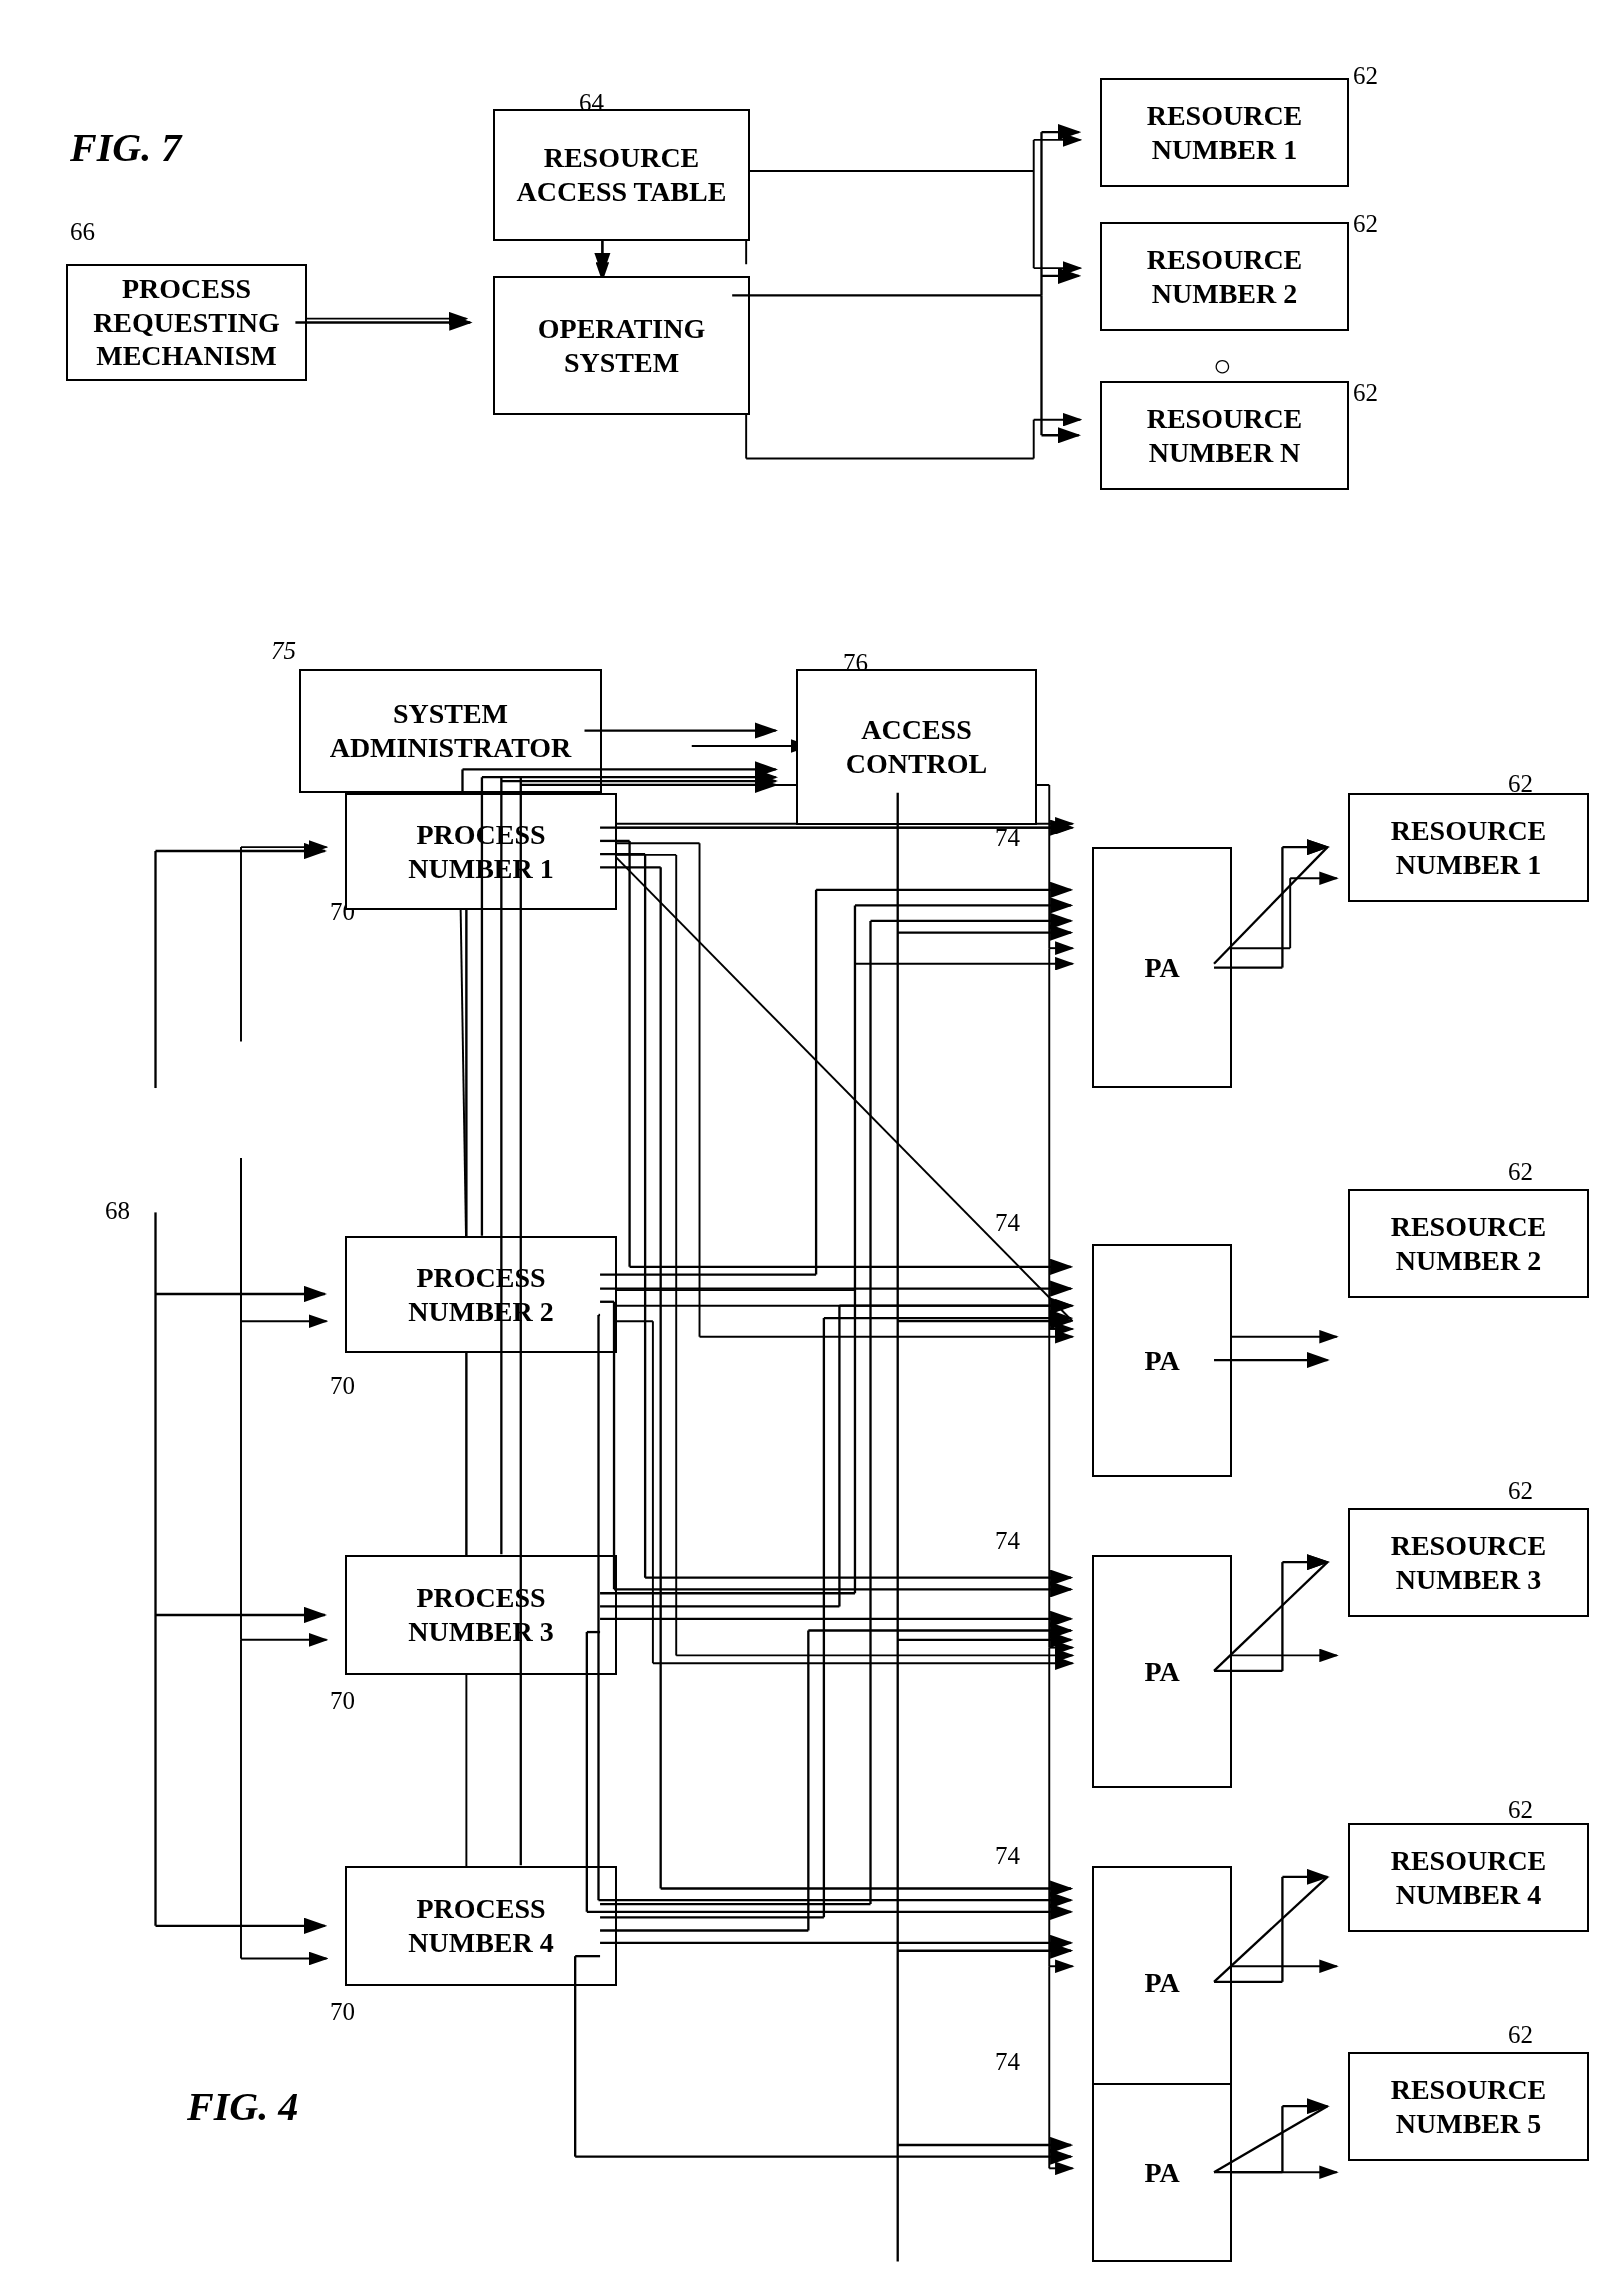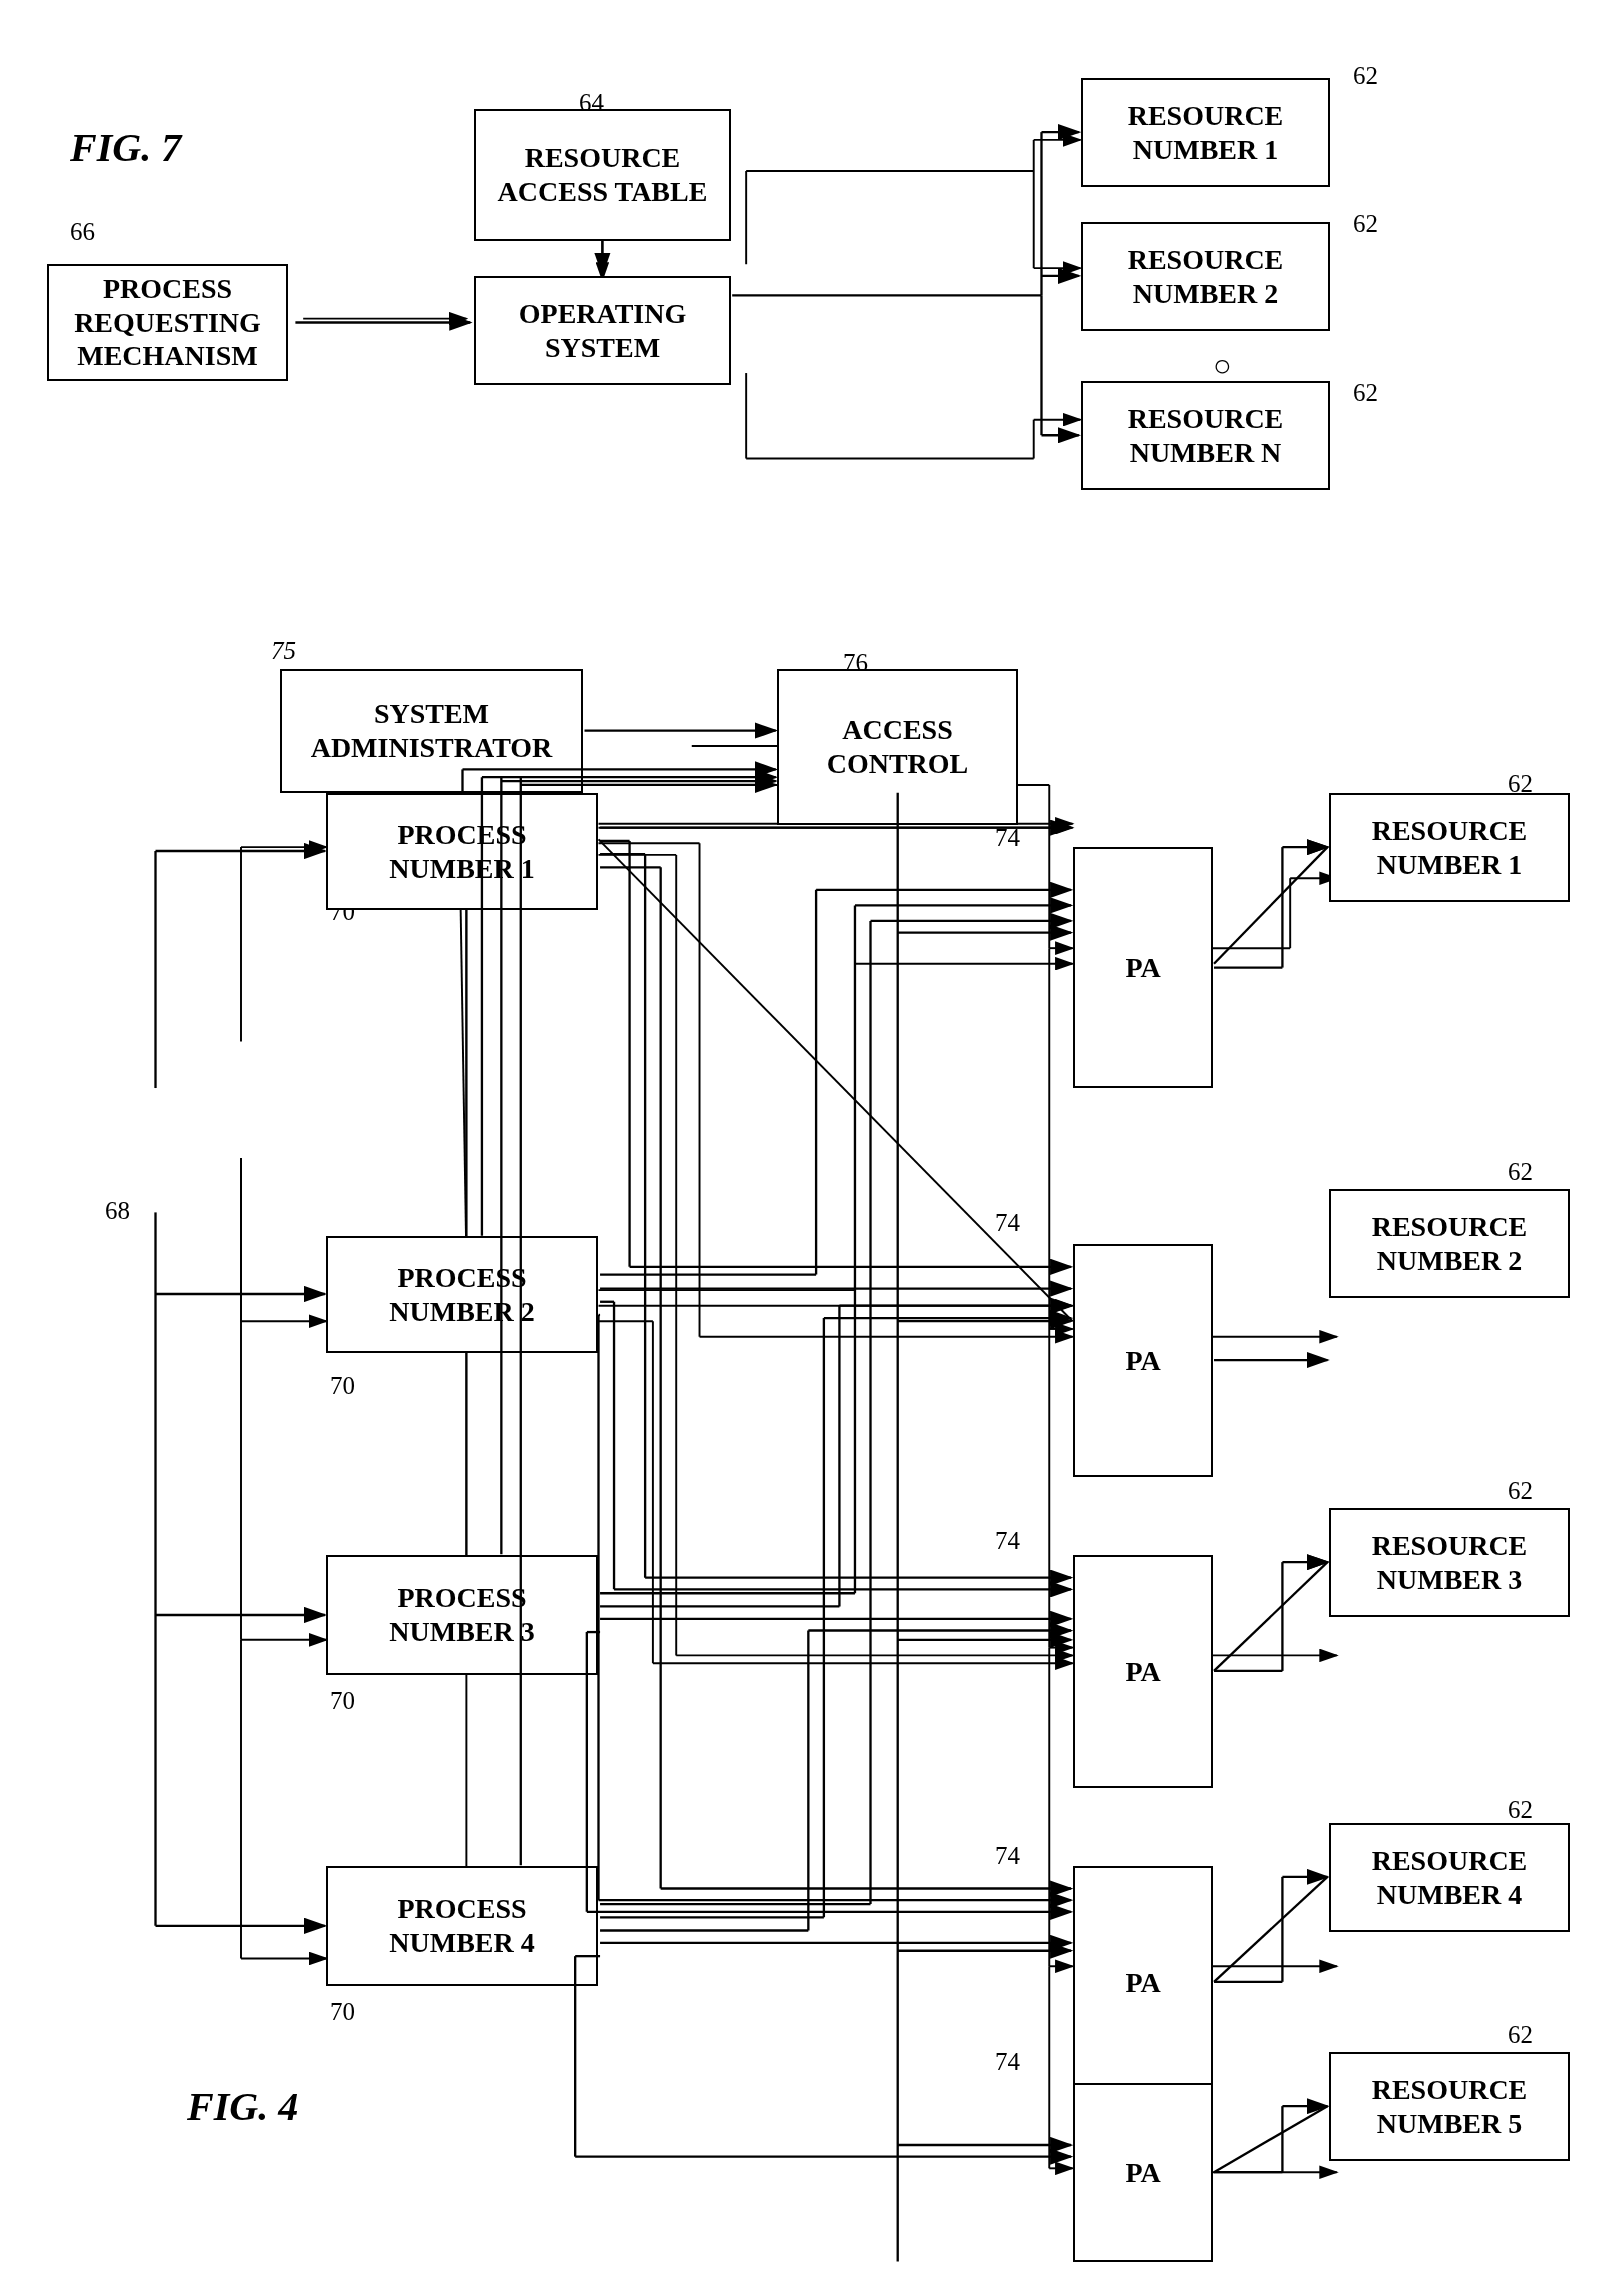--- a/index.html
+++ b/index.html
@@ -24,20 +24,21 @@
       position: absolute;
       border: 2.3px solid #000;
       display: flex;
       align-items: center;
       justify-content: center;
       text-align: center;
       font-size: 28px;
       font-weight: bold;
       line-height: 1.2;
       background: #fff;
+      margin-left: 19px;
     }
 
     .ref-num {
       position: absolute;
       font-size: 25px;
       background: transparent;
     }
 
     
     .arrows-svg {
@@ -172,21 +173,21 @@
   <div class="ref-num" style="left:579px;top:89px;">64</div>
 
   <div class="ref-num" style="left:567px;top:272px;">60</div>
 
   <div class="ref-num" style="left:70px;top:218px;">66</div>
 
   <div class="box" style="left:474px;top:109px;width:257px;height:132px;">
     RESOURCE<br>ACCESS TABLE
   </div>
 
-  <div class="box" style="left:474px;top:276px;width:257px;height:109px;">
+  <div class="box" style="left:474px;top:276px;width:257px;height:139px;">
     OPERATING<br>SYSTEM
   </div>
 
   <div class="box" style="left:47px;top:264px;width:241px;height:117px;">
     PROCESS REQUESTING<br>MECHANISM
   </div>
 
   <div class="ref-num" style="left:1353px;top:62px;">62</div>
   <div class="box" style="left:1081px;top:78px;width:249px;height:109px;">
     RESOURCE<br>NUMBER 1

